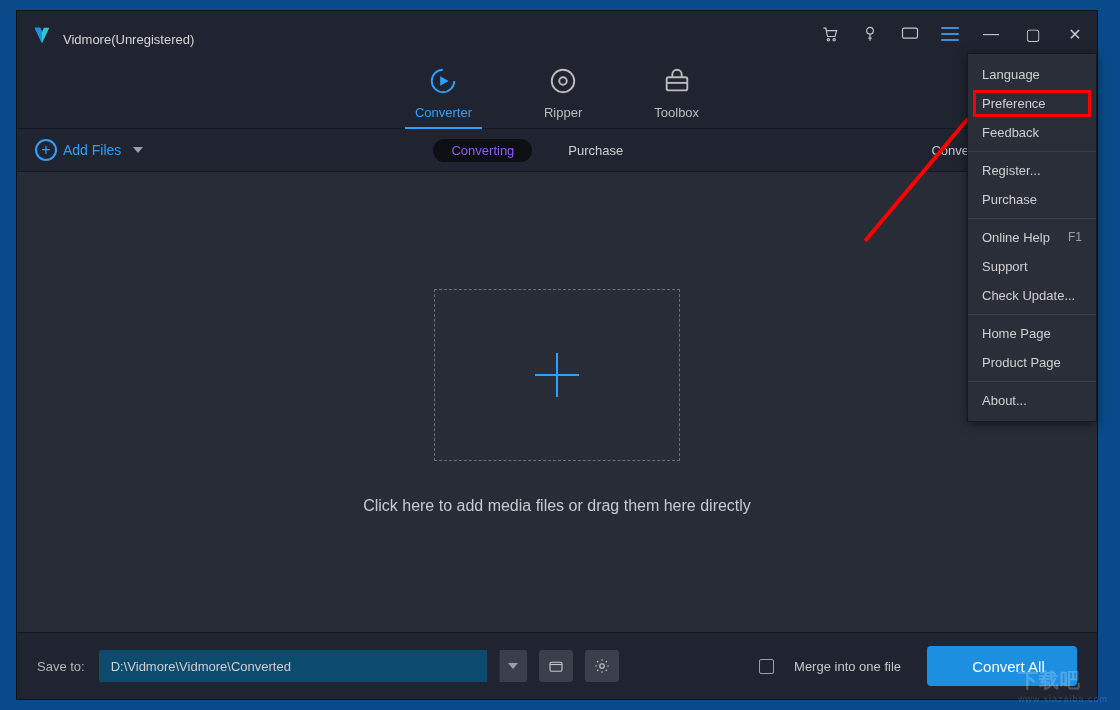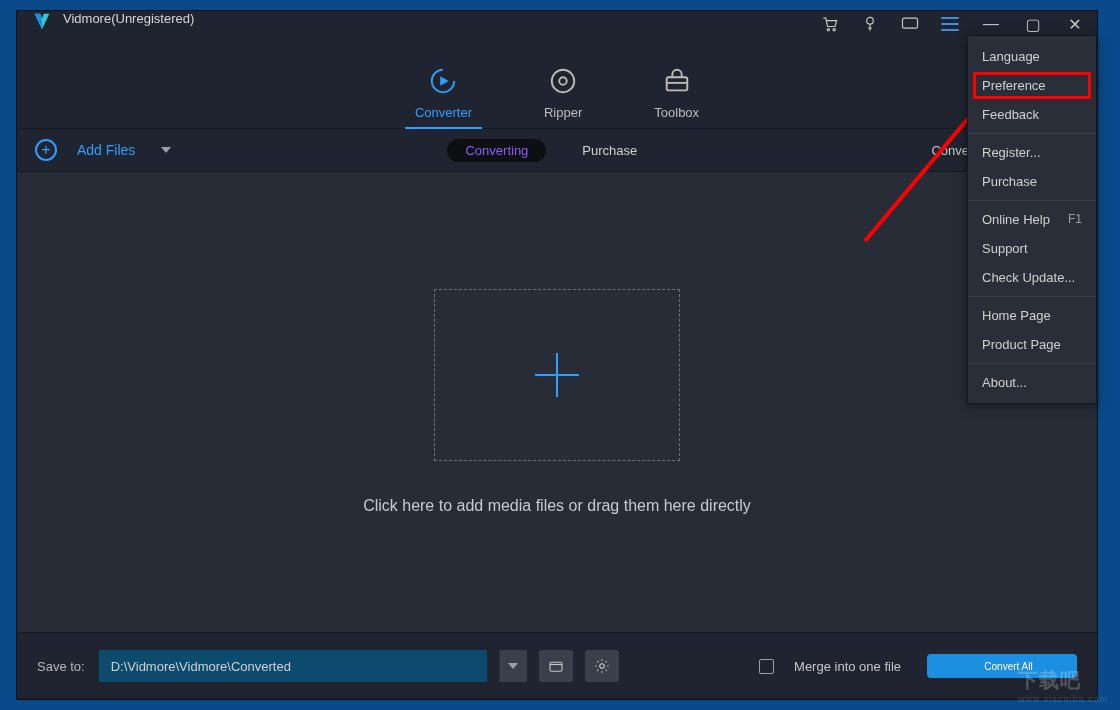--- a/index.html
+++ b/index.html
@@ -10,21 +10,21 @@
     position: absolute;
     left: 16px; top: 10px;
     width: 1082px; height: 690px;
     background: #1f2430;
     border: 1px solid #0e1118;
     display: flex; flex-direction: column;
     color: #d0d0d0;
   }
 
   
-  .titlebar { height: 36px; display: flex; align-items: flex-start; padding: 0 8px; }
+  .titlebar { height: 36px; display: flex; align-items: flex-end; padding: 0 8px; }
   .logo {
     width: 22px; height: 22px; margin: 0 10px 0 6px;
     display: inline-block;
   }
   .app-title { font-size: 13px; color: #d6d6d6; flex: 0 0 auto; }
   .titlebar-spacer { flex: 1; }
   .titlebar-icons { display: flex; align-items: center; gap: 14px; }
   .tb-icon { width: 26px; height: 26px; display: flex; align-items: center; justify-content: center; cursor: pointer; color: #c7c7c7; }
   .tb-icon svg { width: 20px; height: 20px; stroke: currentColor; fill: none; stroke-width: 1.4; }
   .hamburger { flex-direction: column; gap: 4px; }
@@ -35,21 +35,21 @@
   .tabs-row { height: 82px; display: flex; justify-content: center; align-items: flex-end; gap: 72px; border-bottom: 1px solid #151922; }
   .tab { display: flex; flex-direction: column; align-items: center; gap: 8px; padding-bottom: 8px; color: #bcbcbc; cursor: pointer; position: relative; }
   .tab.active { color: #2d9fff; }
   .tab.active::after { content: ""; position: absolute; bottom: -1px; left: -10px; right: -10px; height: 2px; background: #2d9fff; }
   .tab-icon { width: 32px; height: 32px; display: flex; align-items: center; justify-content: center; }
   .tab-icon svg { width: 30px; height: 30px; fill: none; stroke: currentColor; stroke-width: 2; }
   .tab-label { font-size: 13px; }
 
   
   .toolbar-row { height: 42px; display: flex; align-items: center; padding: 0 18px; background: #1f2430; }
-  .add-files-btn { display: flex; align-items: center; gap: 20px; color: #2d9fff; cursor: pointer; font-size: 14px; }
+  .add-files-btn { display: flex; align-items: center; gap: 6px; color: #2d9fff; cursor: pointer; font-size: 14px; }
   .plus-circ { width: 22px; height: 22px; border: 2px solid #2d9fff; border-radius: 50%; display: flex; align-items: center; justify-content: center; }
   .plus-circ::before { content: "+"; color: #2d9fff; font-size: 16px; line-height: 1; }
   .dd-caret { width: 0; height: 0; border-left: 5px solid transparent; border-right: 5px solid transparent; border-top: 6px solid #9aa0aa; margin-left: 6px; }
 
   .seg-wrap { flex: 1; display: flex; justify-content: center; }
   .segment { display: flex; align-items: center; gap: 18px; }
   .seg-btn { padding: 4px 18px; font-size: 13px; color: #d0d0d0; border-radius: 13px; cursor: pointer; }
   .seg-btn.active { background: #0e0f12; color: #8b5cf6; }
 
   .convert-all-to { display: flex; align-items: center; gap: 10px; font-size: 13px; color: #c7c7c7; }
@@ -76,28 +76,28 @@
     width: 388px; height: 32px; background: #0c4a6e; border: none;
     color: #d0d0d0; padding: 16px 12px; font-size: 13px; border-radius: 2px 0 0 2px;
   }
   .path-dd { width: 28px; height: 32px; background: #3a3f4b; border-left: 1px solid #2a2e38; display: flex; align-items: center; justify-content: center; cursor: pointer; border-radius: 0 2px 2px 0; }
   .sq-btn { width: 34px; height: 32px; background: #3a3f4b; border-radius: 3px; display: flex; align-items: center; justify-content: center; cursor: pointer; }
   .sq-btn svg { stroke: #c7c7c7; fill: none; stroke-width: 1.5; width: 18px; height: 18px; }
   .ft-spacer { flex: 1; }
   .merge-wrap { display: flex; align-items: center; gap: 20px; font-size: 13px; color: #c7c7c7; cursor: pointer; }
   .chk { width: 15px; height: 15px; border: 1.5px solid #9aa0aa; border-radius: 2px; }
   .convert-btn {
-    width: 150px; height: 24px; background: #1d8fe0; color: #fff;
-    border: none; border-radius: 4px; font-size: 10px; cursor: pointer; margin-left: 14px; padding-left: 13px;
+    width: 150px; height: 40px; background: #1d8fe0; color: #fff;
+    border: none; border-radius: 4px; font-size: 15px; cursor: pointer; margin-left: 14px; padding-left: 13px;
   }
 
   
   .ctx-menu {
     position: absolute;
-    right: 0px; top: 24px;
+    right: 0px; top: 42px;
     width: 130px;
     background: #292e39;
     padding: 6px 0;
     box-shadow: 0 2px 10px rgba(0,0,0,.5);
     border: 1px solid #151922;
     z-index: 50;
   }
   .ctx-item { padding: 7px 14px; font-size: 13px; color: #d0d0d0; cursor: pointer; display: flex; justify-content: space-between; }
   .ctx-item .shortcut { color: #9aa0aa; font-size: 12px; }
   .ctx-item.highlighted {

